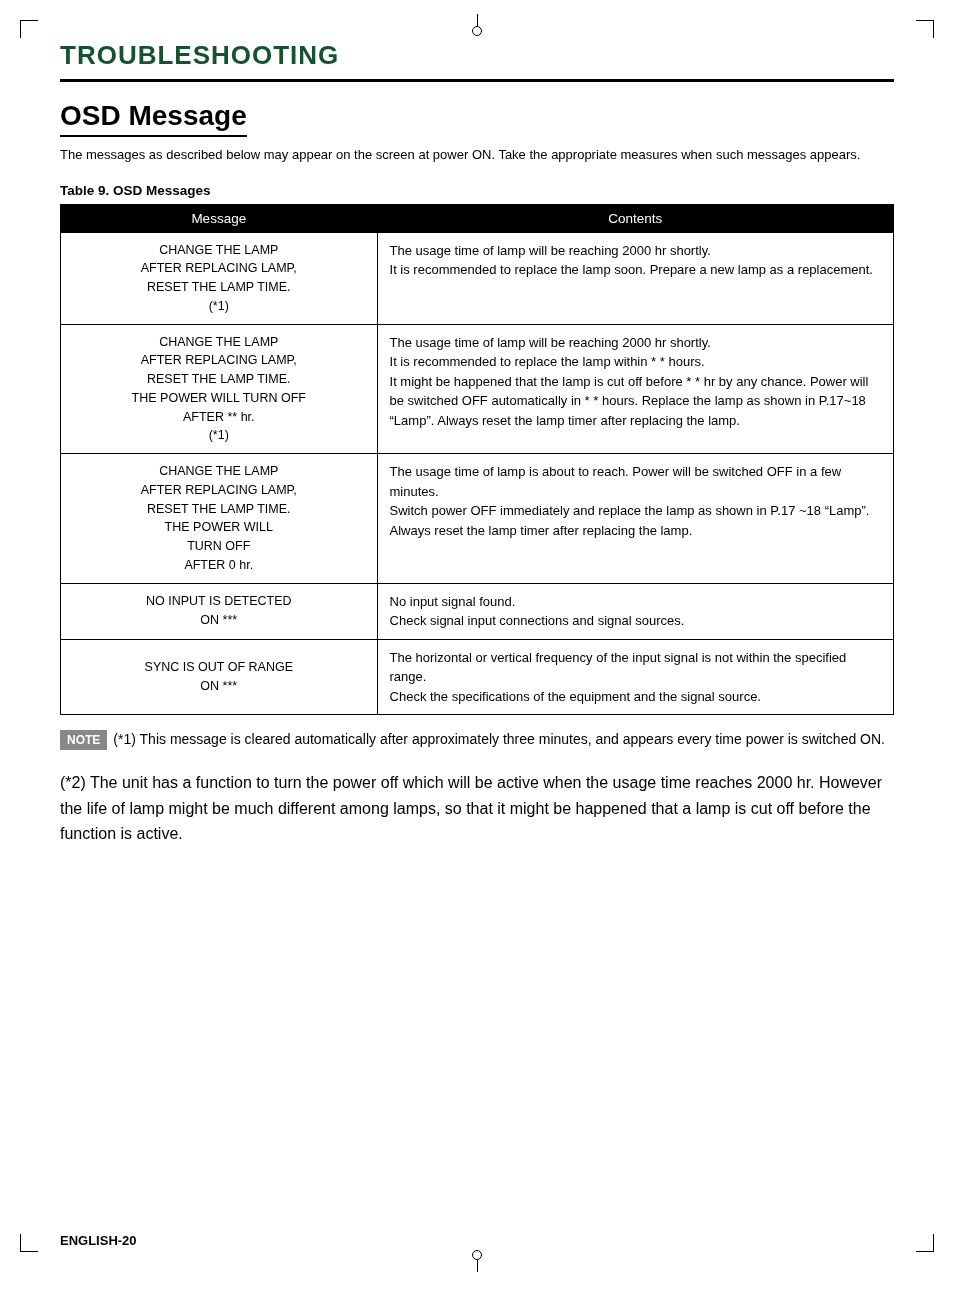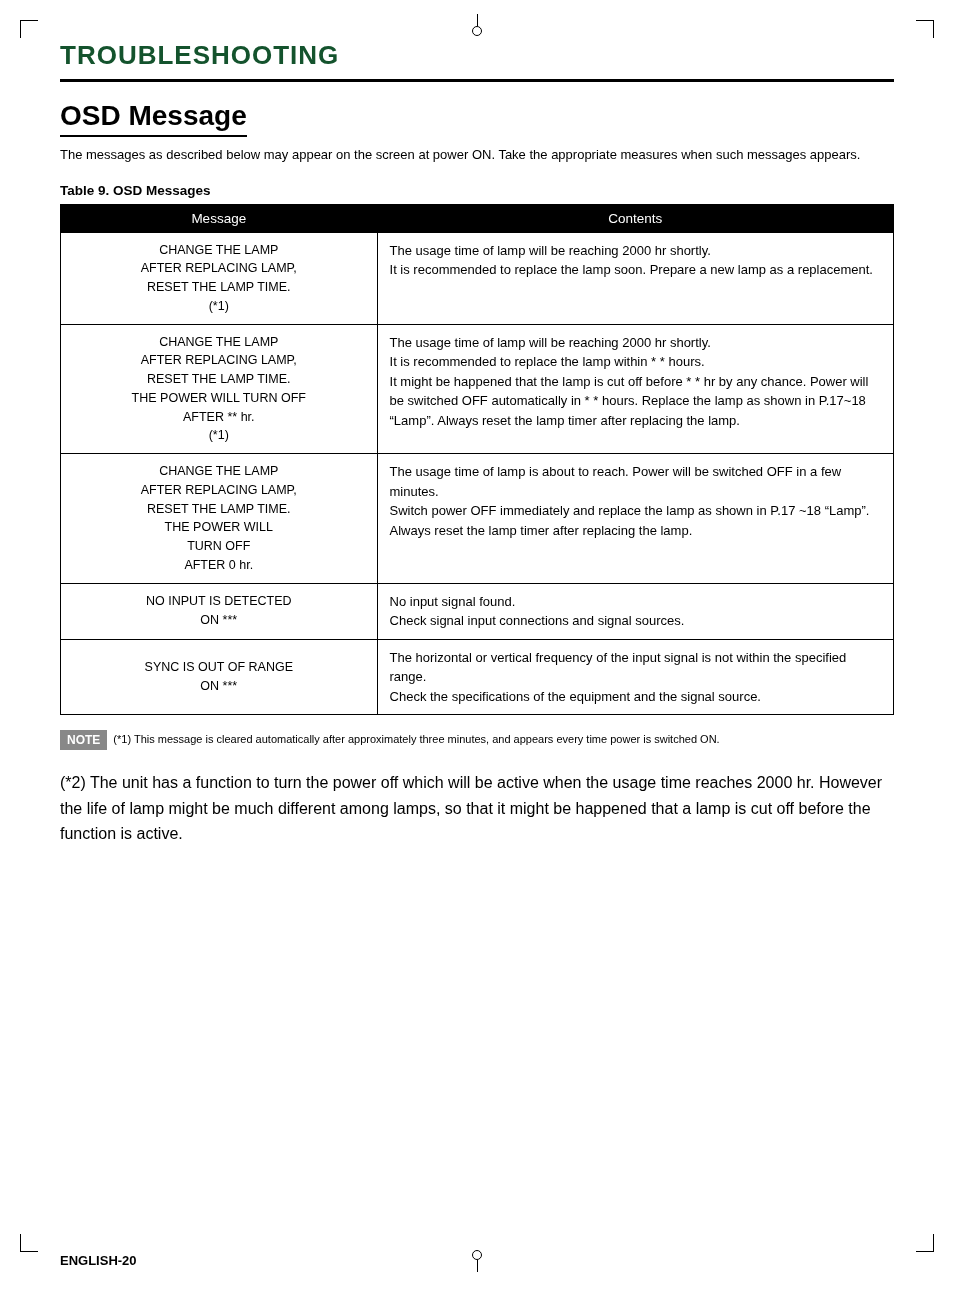--- a/index.html
+++ b/index.html
@@ -108,50 +108,50 @@
       width: 38%;
       font-size: 12.5px;
     }
     table.osd-table td.cont-col {
       width: 62%;
       vertical-align: top;
       font-size: 13px;
     }
     .note-box {
       display: flex;
-      align-items: center;
+      align-items: flex-start;
       margin-bottom: 20px;
       flex-wrap: wrap;
       font-size: 13px;
       line-height: 1.5;
     }
     .note-label {
       background: #888;
       color: #fff;
       font-weight: bold;
       font-size: 12px;
       padding: 1px 7px;
       margin-right: 6px;
       display: inline-block;
       white-space: nowrap;
       margin-top: 1px;
     }
     .note-text {
       flex: 1;
-      font-size: 11px;
+      font-size: 14px;
       line-height: 1.5;
     }
     .footnote {
       font-size: 16px;
       line-height: 1.6;
       margin-top: 16px;
     }
     .footer-page {
       position: absolute;
-      bottom: 44px;
+      bottom: 64px;
       left: 60px;
       font-size: 13px;
       font-weight: bold;
       margin-top: 32px;
     }
   </style>
 </head>
 <body>
 
 <div class="page">

